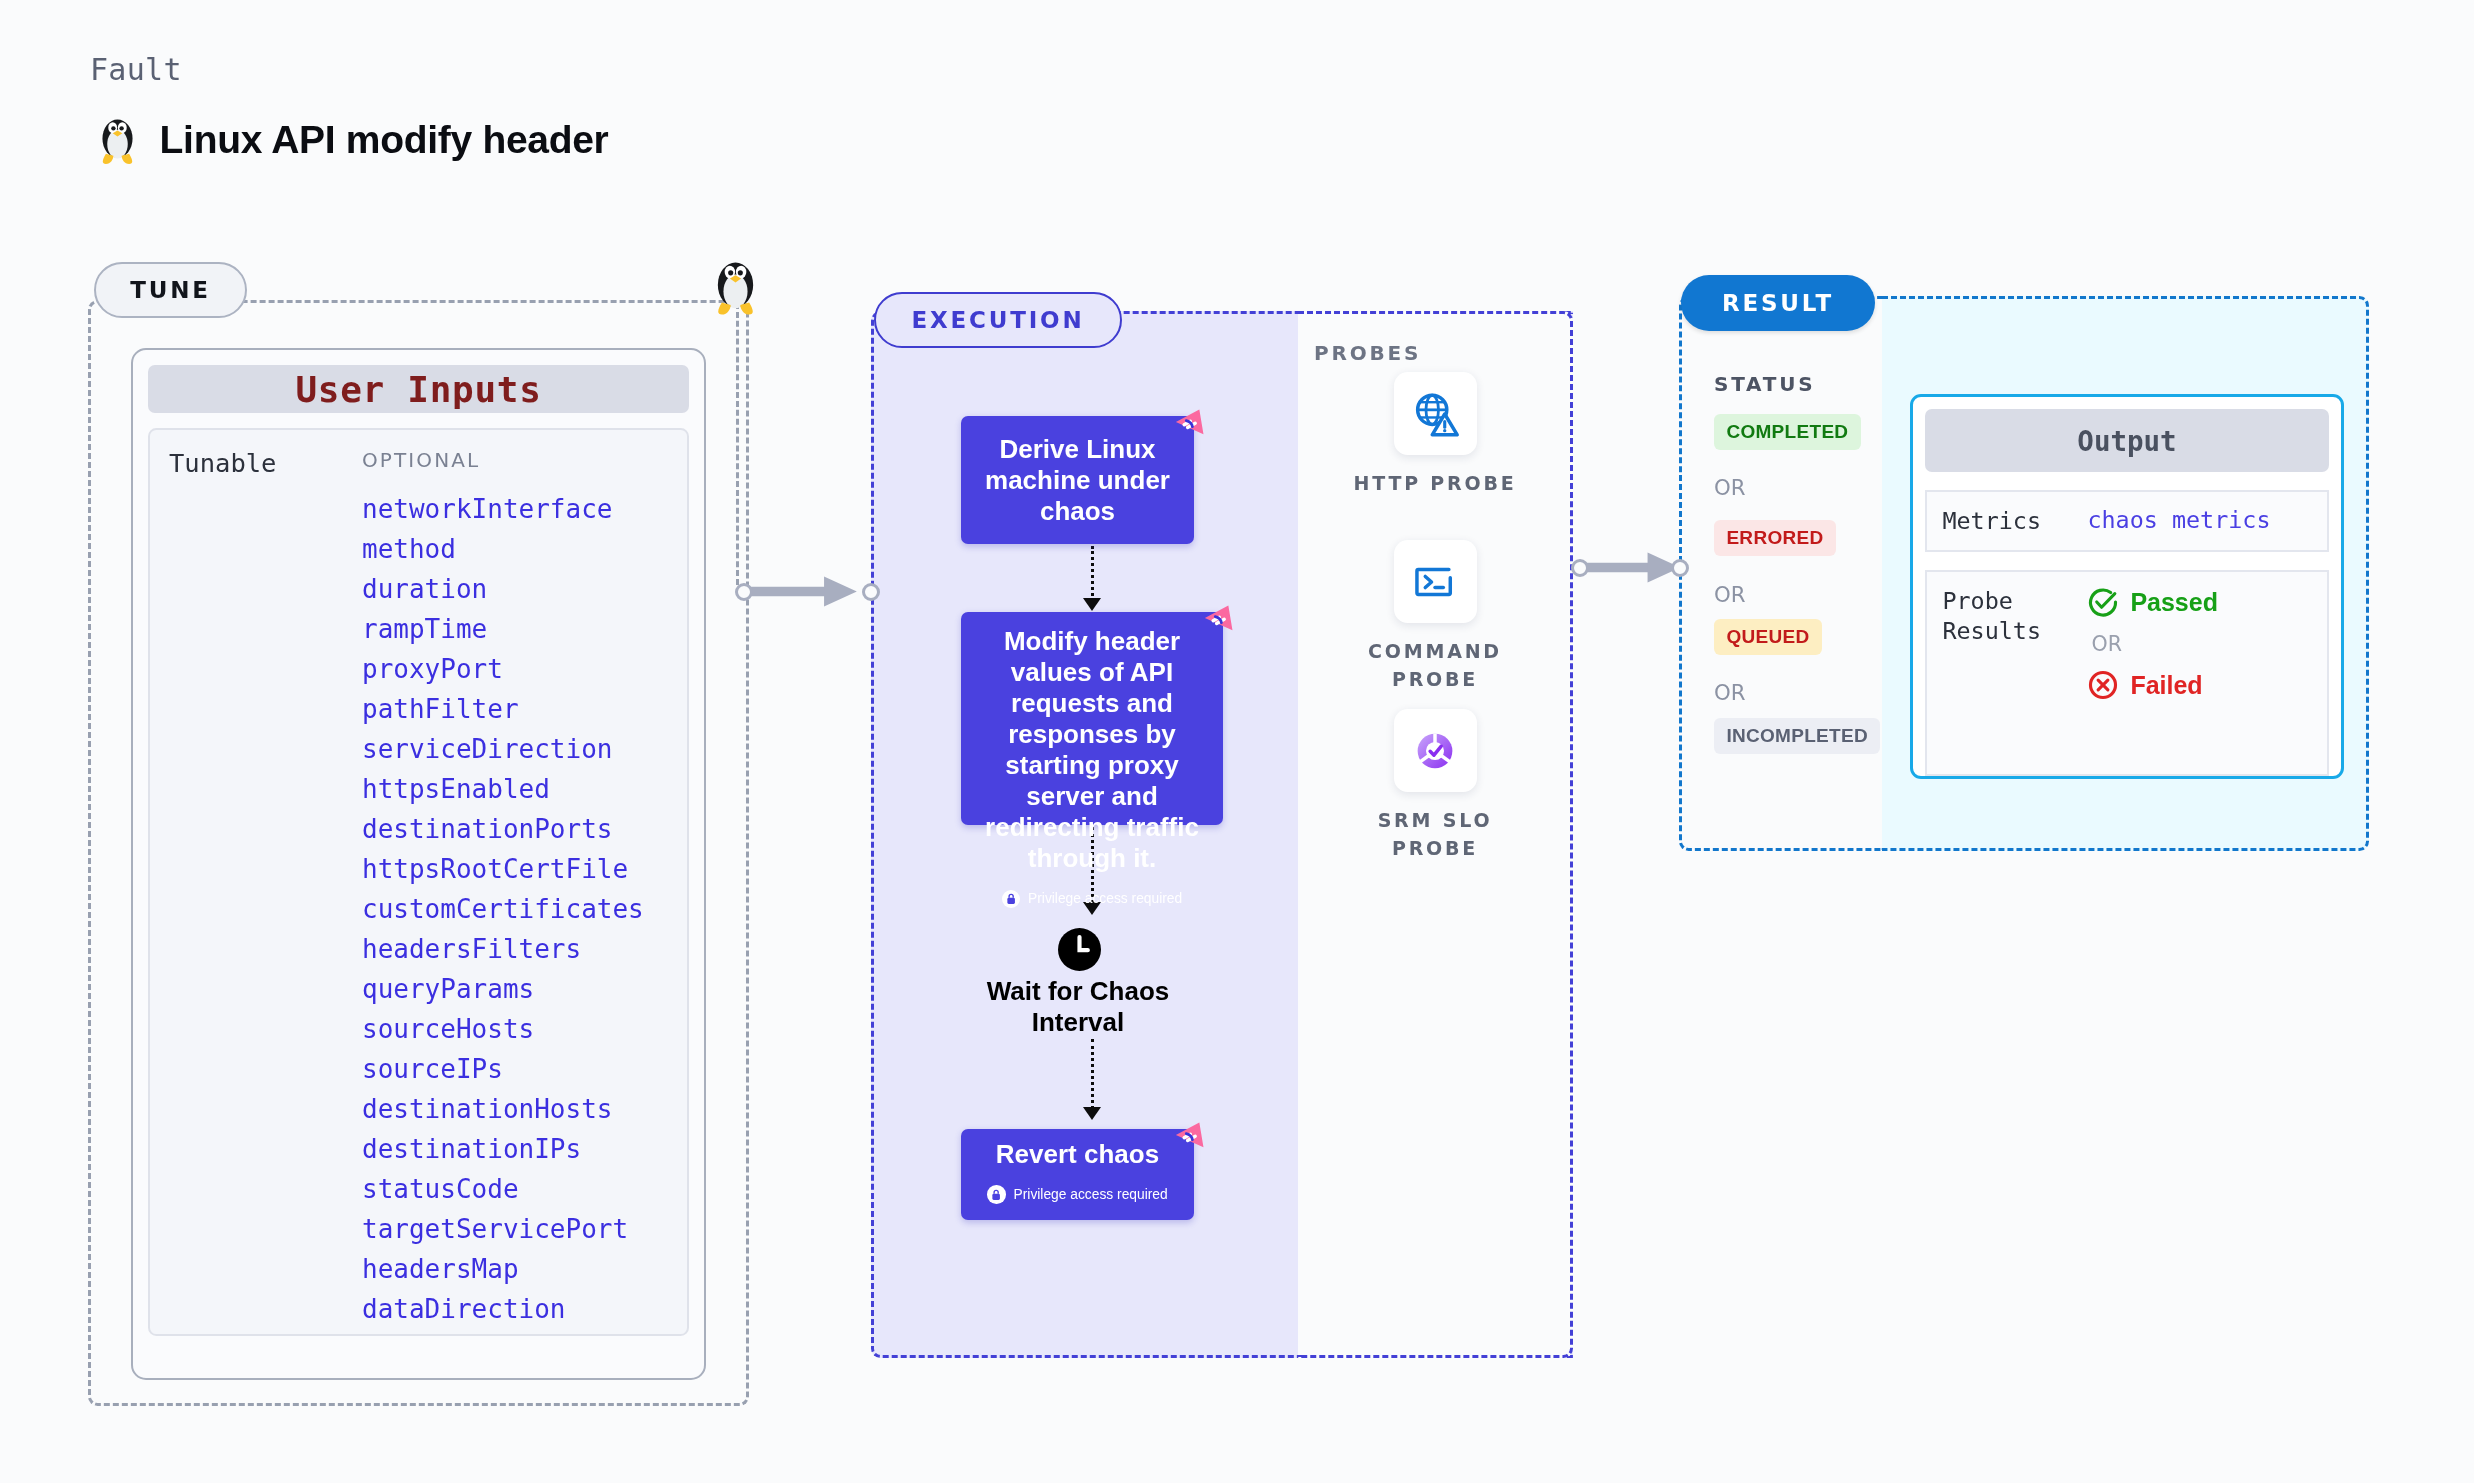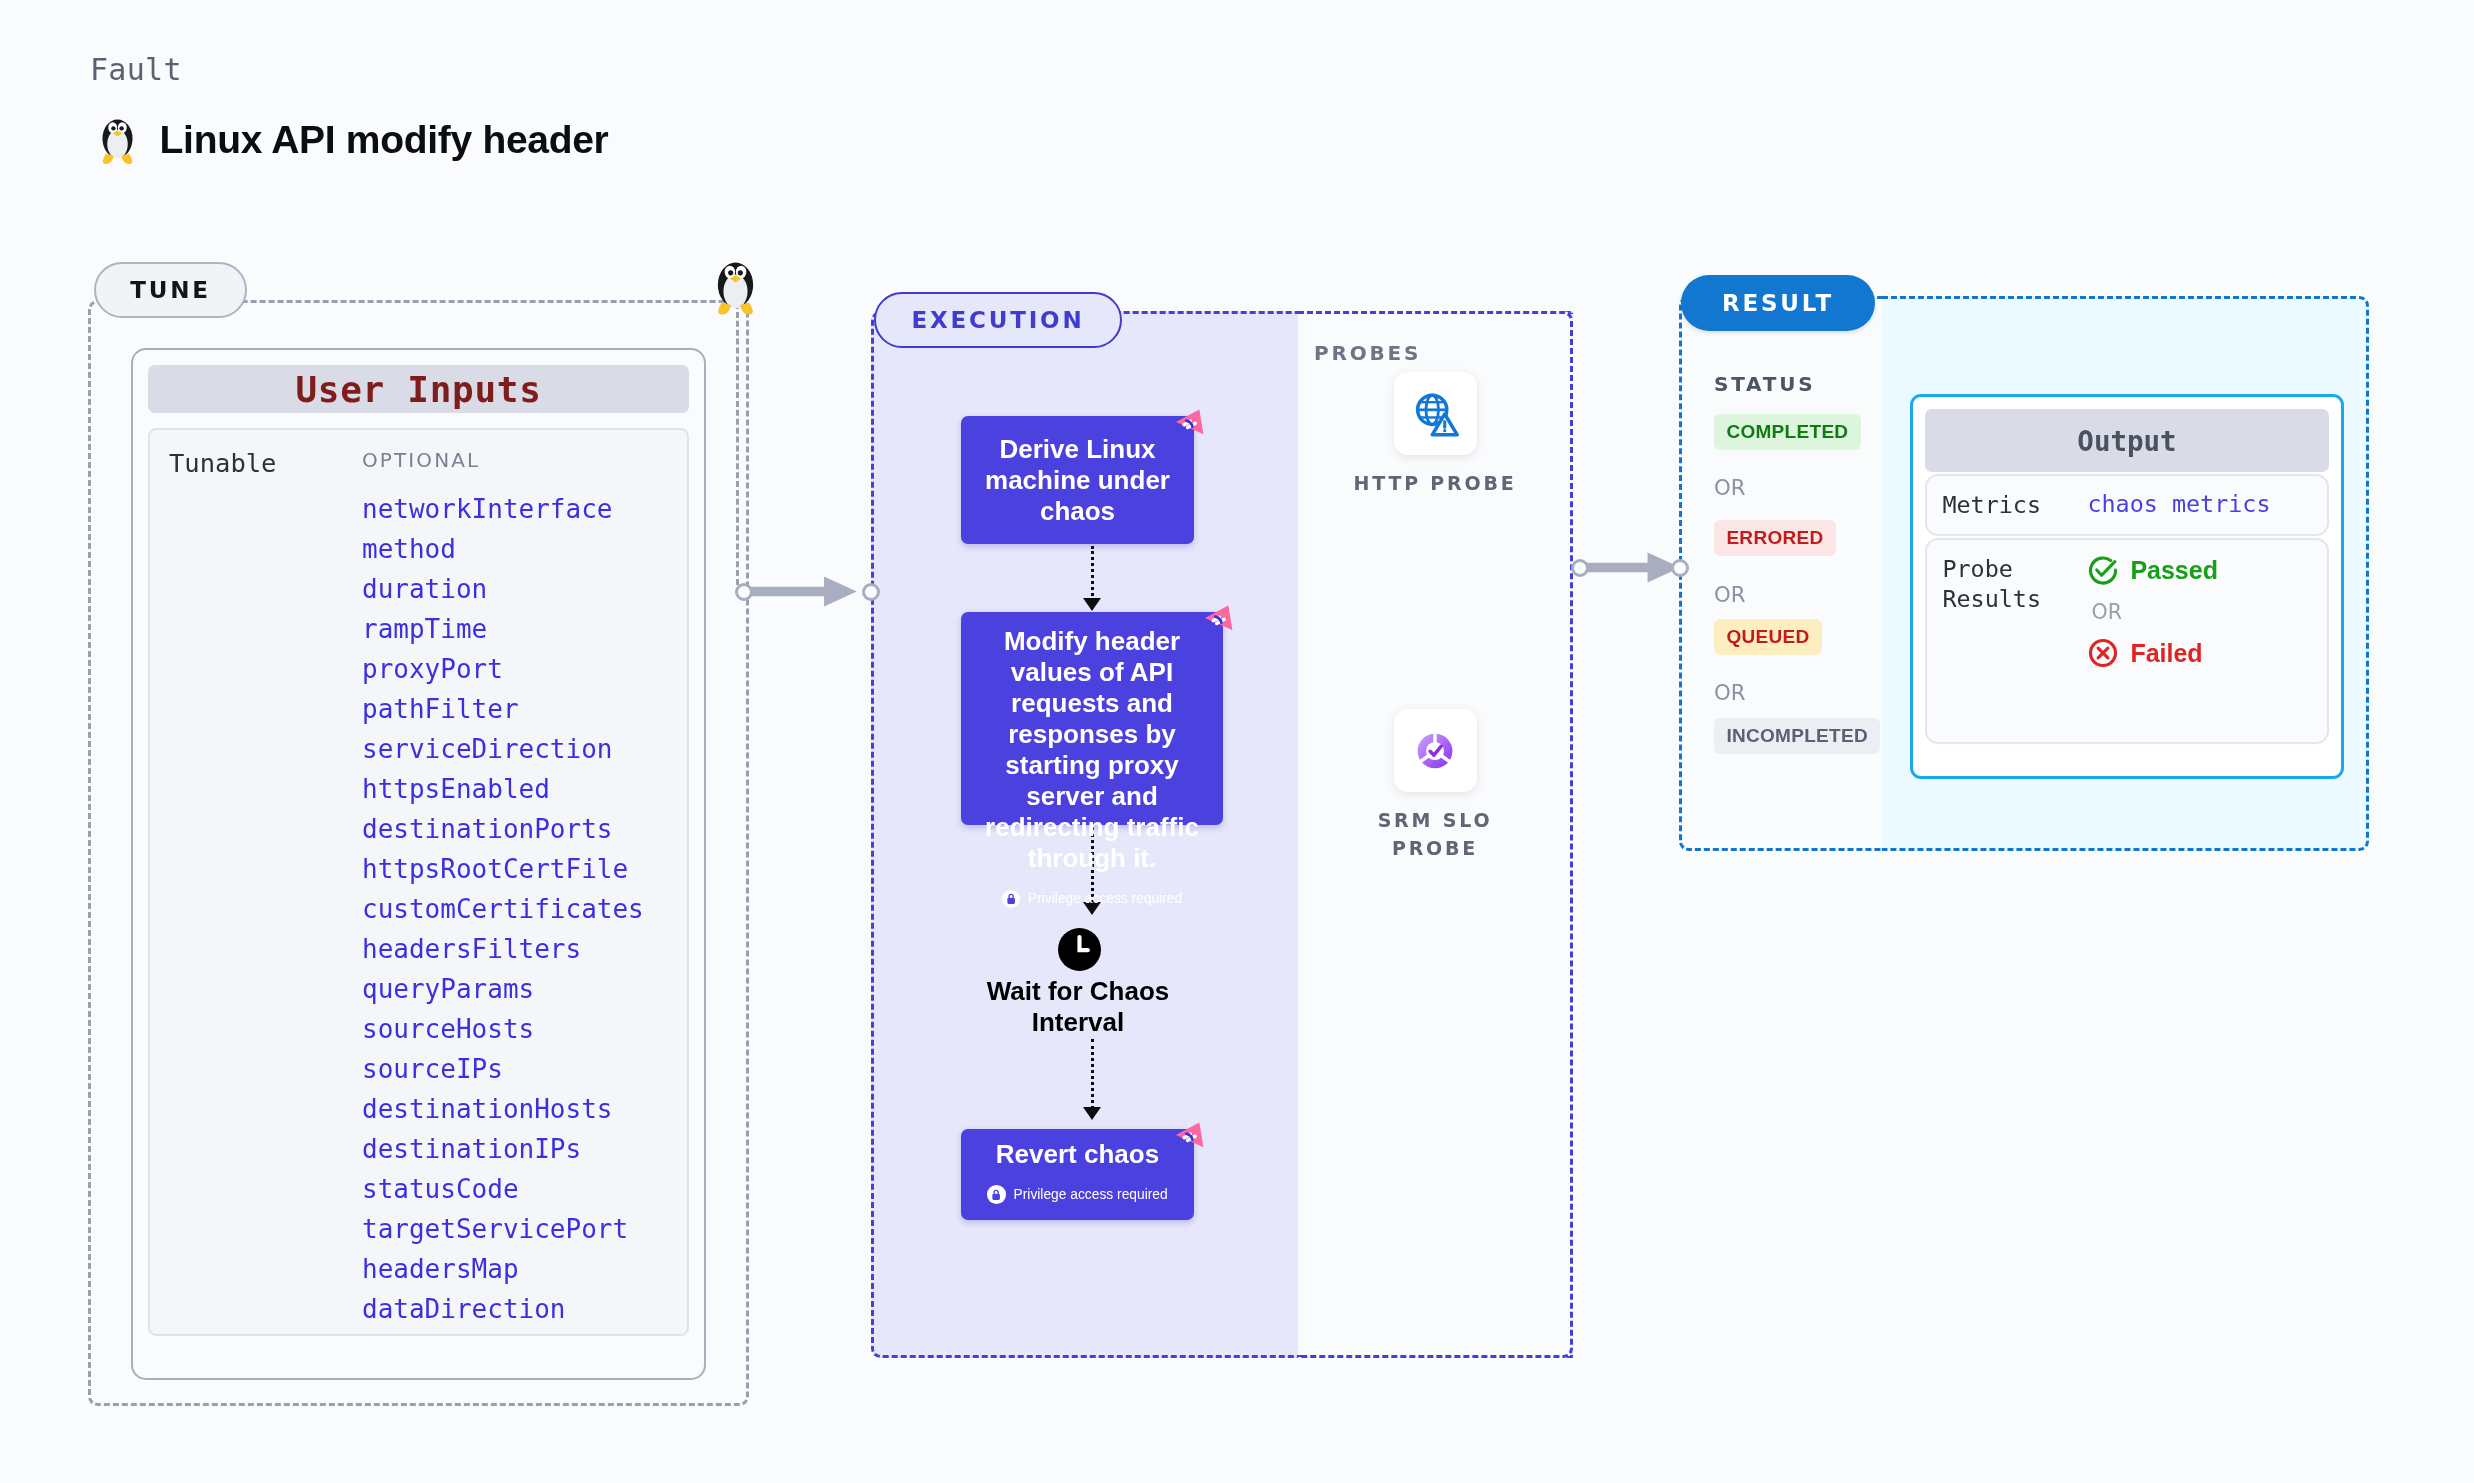--- a/index.html
+++ b/index.html
@@ -205,21 +205,21 @@
     position: absolute; left: 1910px; top: 394px; width: 434px; height: 385px;
     background: #ffffff; border: 3.4px solid #18a9e8; border-radius: 11px; padding: 12.4px;
   }
   #output-header {
     height: 63px; background: #d9dce6; border-radius: 6.9px;
     display: flex; align-items: center; justify-content: center;
     font-family: "DejaVu Sans Mono", monospace; font-size: 27.5px;
     font-weight: 700; color: #4a5160;
   }
   .orow {
-    margin-top: 2px; border: 2.1px solid #e3e6ee; border-radius: 13px;
+    margin-top: 18px; border: 2.1px solid #e3e6ee; border-radius: 0;
     background: #fafbfd; display: flex; padding: 13.8px 15px;
   }
   .orow-label {
     width: 145px; flex: none; font-family: "DejaVu Sans Mono", monospace;
     font-size: 23.4px; color: #2c313c; line-height: 30px;
   }
   #metrics-value {
     font-family: "DejaVu Sans Mono", monospace; font-size: 23.4px; color: #4a3fe3;
   }
   #probe-results-row { height: 206px; }
@@ -406,20 +406,30 @@
         <line x1="14" y1="19" x2="50" y2="19" stroke="#1277d6" stroke-width="3.5"></line>
         <line x1="14" y1="41" x2="50" y2="41" stroke="#1277d6" stroke-width="3.5"></line>
         <path d="M50 36 L68 66 H32 Z" fill="#ffffff" stroke="#1277d6" stroke-width="5" stroke-linejoin="round"></path>
         <line x1="50" y1="47" x2="50" y2="55" stroke="#1277d6" stroke-width="4.5" stroke-linecap="round"></line>
         <circle cx="50" cy="60" r="2.4" fill="#1277d6"></circle>
       </svg>
     </div>
     <div class="probe-name">HTTP PROBE</div>
   </div>
 
+  <div class="probe" id="probe-cmd">
+    <div class="probe-tile">
+      <svg width="50" height="50" viewBox="0 0 72 72">
+        <path d="M56 18 H12 a2 2 0 0 0-2 2 v32 a2 2 0 0 0 2 2 h44 a2 2 0 0 0 2-2 V30" fill="none" stroke="#1277d6" stroke-width="5" stroke-linecap="round"></path>
+        <path d="M22 28 L31 36 L22 44" fill="none" stroke="#1277d6" stroke-width="5" stroke-linecap="round" stroke-linejoin="round"></path>
+        <line x1="36" y1="44" x2="48" y2="44" stroke="#1277d6" stroke-width="5" stroke-linecap="round"></line>
+      </svg>
+    </div>
+    <div class="probe-name">COMMAND PROBE</div>
+  </div>
 
   <div class="probe" id="probe-srm">
     <div class="probe-tile">
       <svg width="50" height="50" viewBox="0 0 72 72">
         <defs>
           <linearGradient id="slograd" x1="0" y1="0" x2="1" y2="1">
             <stop offset="0%" stop-color="#c9a6fb"></stop>
             <stop offset="100%" stop-color="#8a2df0"></stop>
           </linearGradient>
         </defs>

